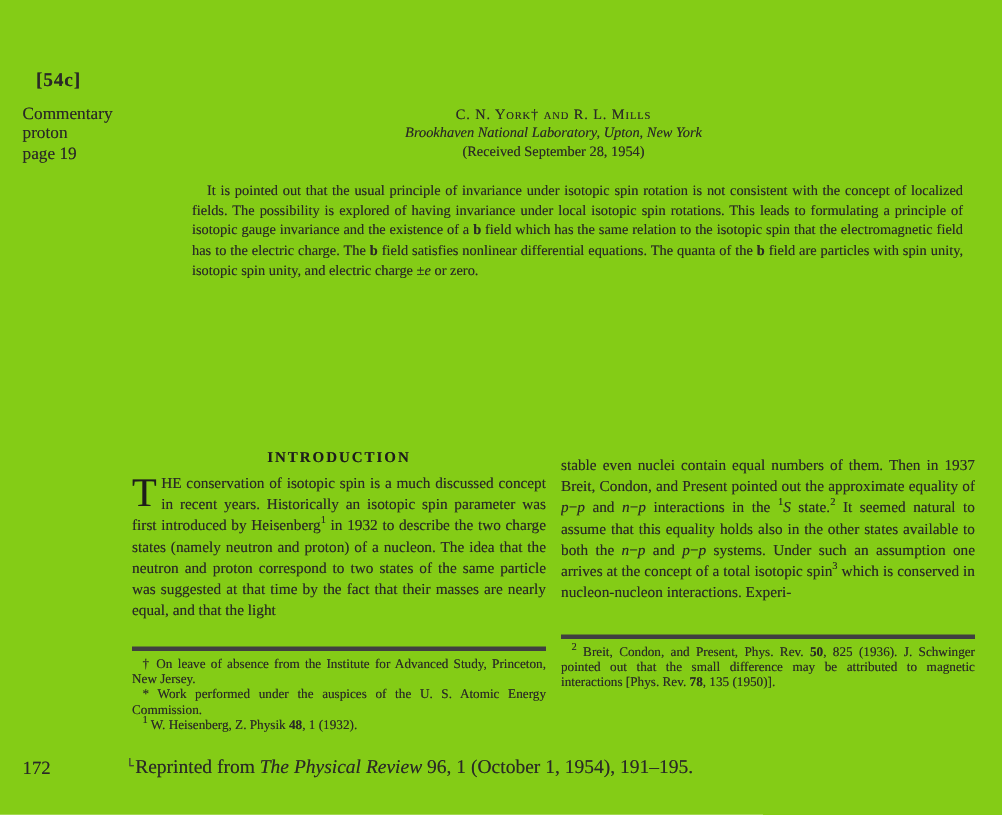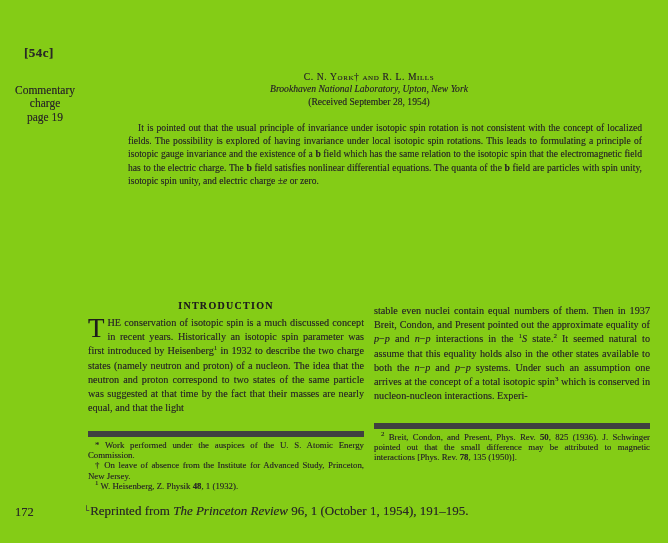--- a/index.html
+++ b/index.html
@@ -9,21 +9,21 @@
     background:#84cc16;
     font-family:"Liberation Serif","DejaVu Serif",serif;
     color:#2a2927;
     overflow:hidden;
     text-shadow:0 0 0.4px rgba(40,38,35,0.55);
   }
   .abs { position:absolute; }
 
   
   .margin-tag { left:24px; top:45px; font-size:13px; font-weight:bold; letter-spacing:0.5px; }
-  .commentary { left:15px; top:84px; font-size:11.5px; line-height:13.4px;text-align:center; }
+  .commentary { left:15px; top:70px; font-size:11.5px; line-height:13.4px; }
   .book-page-number { left:15px; top:505px; font-size:12.5px; }
 
   
   .head-block { left:88px; top:0; width:562px; text-align:center; }
   .title { position:absolute; left:0; top:44px; width:100%; font-size:13.6px; font-weight:bold; color:#1e1d1b; }
   .authors { position:absolute; left:0; top:71px; width:100%; font-size:9.6px; font-variant:small-caps; letter-spacing:0.6px; }
   .affiliation { position:absolute; left:0; top:83px; width:100%; font-size:9.6px; font-style:italic; }
   .received { position:absolute; left:0; top:96px; width:100%; font-size:9.6px; }
 
   
@@ -47,21 +47,21 @@
   .col-left .bodytext { margin-top:5px; height:114px; }
   .col-right .bodytext { height:117px; }
   .dropcap {
     float:left; font-size:27px; line-height:23px;
     padding:1px 3px 0 0; color:#1e1d1b;
   }
   sup { font-size:7px; line-height:0; }
 
   
   .footnotes {
-    width:276px; border-top:6px solid #404040; padding-top:3px;
+    width:276px; border-top:3px solid #404040; padding-top:3px;
     font-size:8.8px; line-height:10.2px; text-align:justify;
   }
   .fn-left  { left:88px;  top:431px; }
   .fn-right { left:374px; top:423px; }
   .footnotes p { margin:0; text-indent:7px; }
 
   
   .reprint-line { left:84px; top:503px; font-size:13px; }
   .reprint-line i { font-style:italic; }
   .corner-mark {
@@ -71,21 +71,21 @@
 </style>
 </head>
 <body>
 
 <div class="page">
 
   <div class="abs margin-tag">[54c]</div>
 
   <div class="abs commentary">
     <div>Commentary</div>
-    <div>charge</div>
+    <div>proton</div>
     <div>page 19</div>
   </div>
 
   <div class="abs head-block" style="height:115px;">
     <div class="authors">C. N. York† and R. L. Mills</div>
     <div class="affiliation">Brookhaven National Laboratory, Upton, New York</div>
     <div class="received">(Received September 28, 1954)</div>
   </div>
 
   <div class="abs abstract">It is pointed out that the usual principle of invariance under isotopic spin rotation is not consistent with the concept of localized fields. The possibility is explored of having invariance under local isotopic spin rotations. This leads to formulating a principle of isotopic gauge invariance and the existence of a <b>b</b> field which has the same relation to the isotopic spin that the electromagnetic field has to the electric charge. The <b>b</b> field satisfies nonlinear differential equations. The quanta of the <b>b</b> field are particles with spin unity, isotopic spin unity, and electric charge ±<i>e</i> or zero.</div>
@@ -93,28 +93,28 @@
   <div class="abs col-left">
     <div class="section-heading">INTRODUCTION</div>
     <div class="bodytext"><span class="dropcap">T</span>HE conservation of isotopic spin is a much discussed concept in recent years. Historically an isotopic spin parameter was first introduced by Heisenberg<sup>1</sup> in 1932 to describe the two charge states (namely neutron and proton) of a nucleon. The idea that the neutron and proton correspond to two states of the same particle was suggested at that time by the fact that their masses are nearly equal, and that the light</div>
   </div>
 
   <div class="abs col-right">
     <div class="bodytext">stable even nuclei contain equal numbers of them. Then in 1937 Breit, Condon, and Present pointed out the approximate equality of <i>p</i>−<i>p</i> and <i>n</i>−<i>p</i> interactions in the <sup>1</sup><i>S</i> state.<sup>2</sup> It seemed natural to assume that this equality holds also in the other states available to both the <i>n</i>−<i>p</i> and <i>p</i>−<i>p</i> systems. Under such an assumption one arrives at the concept of a total isotopic spin<sup>3</sup> which is conserved in nucleon-nucleon interactions. Experi-</div>
   </div>
 
   <div class="abs footnotes fn-left">
+    <p>† On leave of absence from the Institute for Advanced Study, Princeton, New Jersey.</p>
     <p>* Work performed under the auspices of the U. S. Atomic Energy Commission.</p>
-    <p>† On leave of absence from the Institute for Advanced Study, Princeton, New Jersey.</p>
     <p><sup>1</sup> W. Heisenberg, Z. Physik <b>48</b>, 1 (1932).</p>
   </div>
 
   <div class="abs footnotes fn-right">
     <p><sup>2</sup> Breit, Condon, and Present, Phys. Rev. <b>50</b>, 825 (1936). J. Schwinger pointed out that the small difference may be attributed to magnetic interactions [Phys. Rev. <b>78</b>, 135 (1950)].</p>
   </div>
 
   <div class="abs book-page-number">172</div>
 
   <div class="abs reprint-line">
-    <span class="corner-mark">└</span><span>Reprinted from </span><i>The Princeton Review</i><span> 96, 1 (October 1, 1954), 191–195.</span>
+    <span class="corner-mark">└</span><span>Reprinted from </span><i>The Physical Review</i><span> 96, 1 (October 1, 1954), 191–195.</span>
   </div>
 
 </div>
 
 </body></html>

